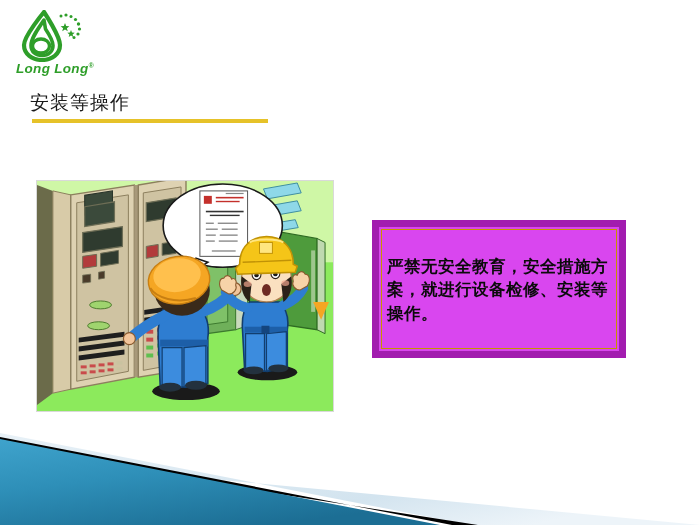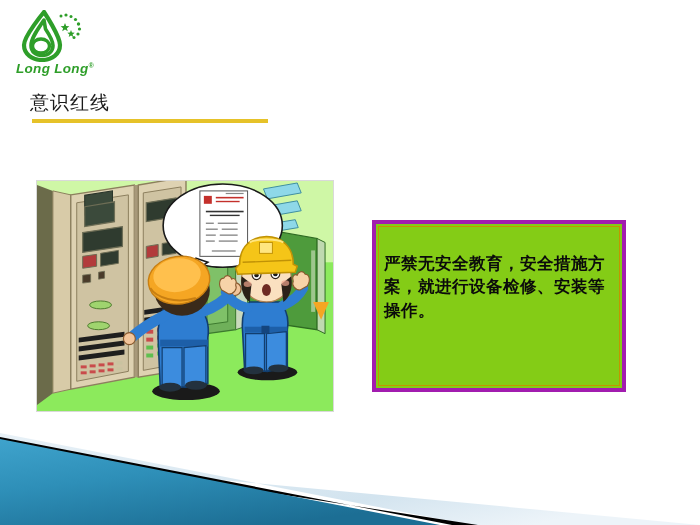--- a/index.html
+++ b/index.html
@@ -83,24 +83,24 @@
     box-sizing: border-box;
   }
   .ill-svg { display: block; width: 100%; height: 100%; }
 
   
   .callout {
     position: absolute;
     left: 372px;
     top: 220px;
     width: 254px;
-    height: 172px;
+    height: 138px;
     box-sizing: border-box;
-    background: #84cc16;
-    border: 4px solid #a21caf;
+    background: #d946ef;
+    border: 7px solid #a21caf;
     box-shadow: 0 0 0 0px #000;
   }
   .callout-inner {
     position: absolute;
     left: 2px; top: 2px; right: 2px; bottom: 2px;
     border: 1px solid #c49400;
     box-sizing: border-box;
   }
   .callout-text {
     position: absolute;
@@ -154,21 +154,21 @@
         <circle cx="60" cy="27.5" r="1.5"></circle>
         <path d="M51 13 l1.2 3 3.2 .2 -2.5 2 .9 3.1 -2.8-1.8 -2.8 1.8 .9-3.1 -2.5-2 3.2-.2 Z"></path>
         <path d="M57 20 l1 2.5 2.7 .2 -2.1 1.7 .7 2.6 -2.3-1.5 -2.3 1.5 .7-2.6 -2.1-1.7 2.7-.2 Z"></path>
       </g>
     </svg>
     <div class="logo-text">
       <span>Long Long</span><sup>®</sup>
     </div>
   </div>
 
-  <div class="slide-title">意识红线</div>
+  <div class="slide-title">安装等操作</div>
   <div class="title-rule"></div>
 
   <div class="illustration">
     <svg class="ill-svg" viewBox="0 0 298 232" preserveAspectRatio="none">
       <defs>
         <clipPath id="frame">
             <rect x="0" y="0" width="298" height="232"></rect>
           </clipPath>
       </defs>
       <g clip-path="url(#frame)">

